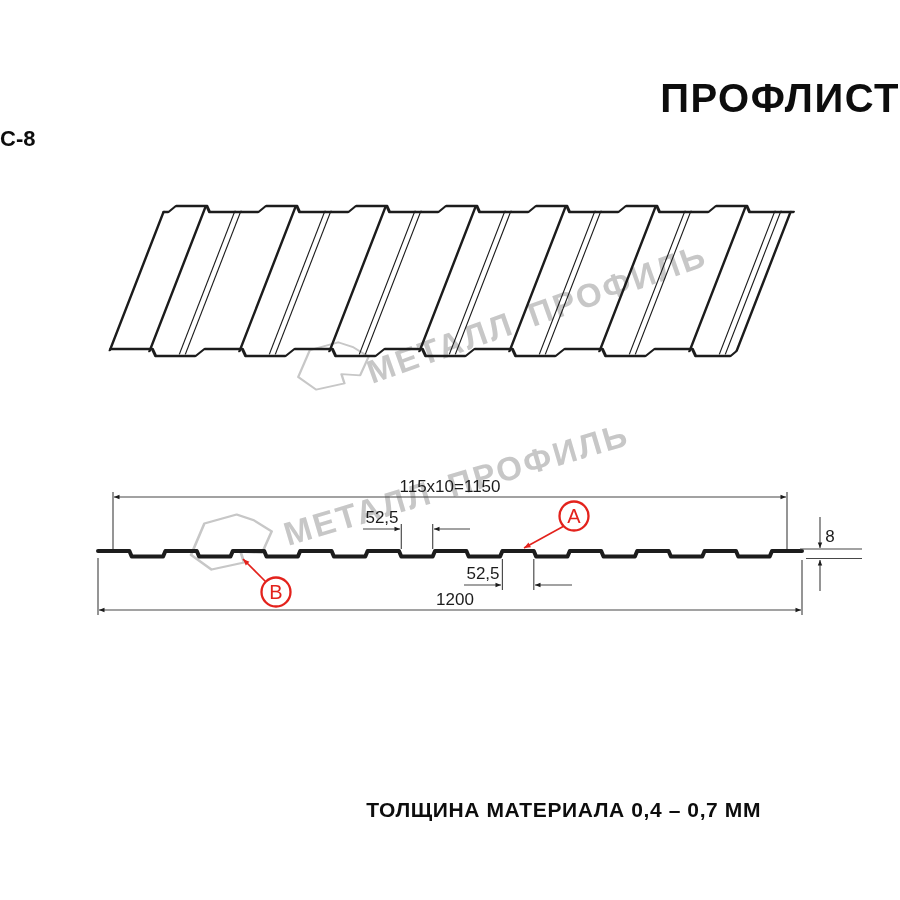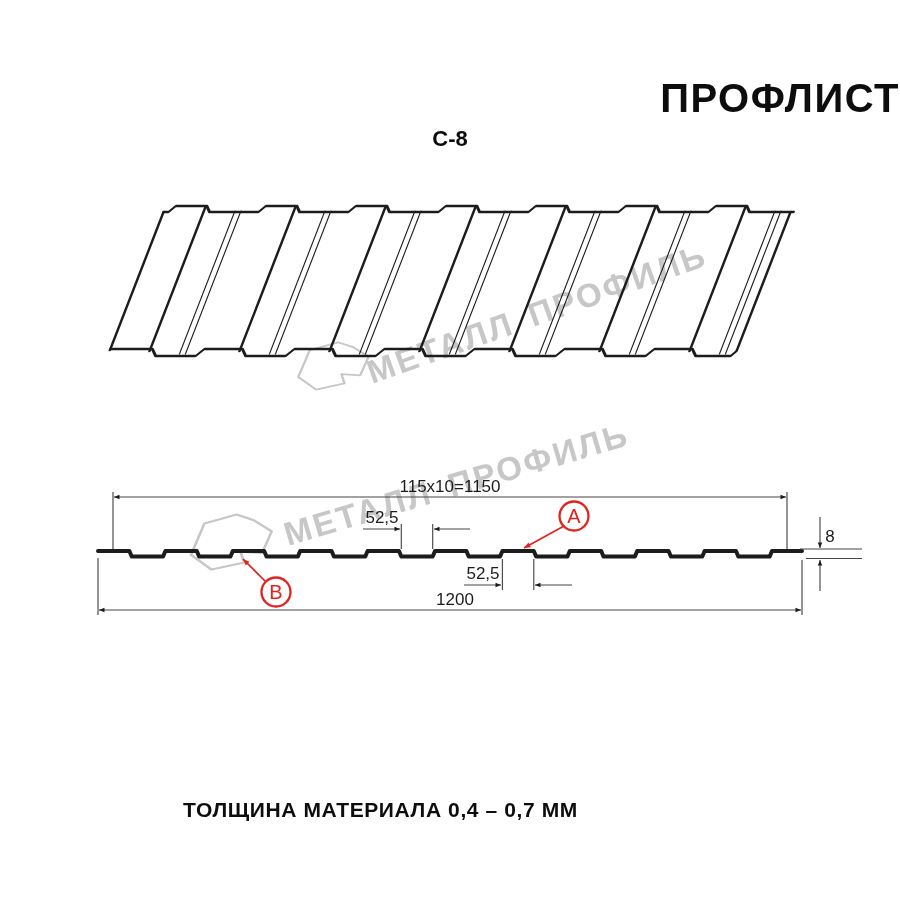--- a/index.html
+++ b/index.html
@@ -1,22 +1,22 @@
 <!DOCTYPE html>
 <html><head>
 <meta charset="utf-8">
 <style>
   html,body{margin:0;padding:0;background:#ffffff;}
   .page{position:relative;width:900px;height:900px;background:#ffffff;overflow:hidden;
         font-family:"Liberation Sans",sans-serif;color:#0d0d0d;}
   .title{position:absolute;left:0;top:76px;width:900px;text-align:right;
          font-size:40px;font-weight:800;letter-spacing:1.5px;color:#0d0d0d;}
-  .subtitle{position:absolute;left:0;top:126px;width:900px;text-align:center;
+  .subtitle{position:absolute;left:0;top:126px;width:900px;text-align:left;
          font-size:22px;font-weight:600;color:#0d0d0d;}
-  .footer-note{position:absolute;left:0;top:798px;width:761px;text-align:center;
+  .footer-note{position:absolute;left:0;top:798px;width:761px;text-align:right;
          font-size:21px;font-weight:600;letter-spacing:0.6px;color:#0d0d0d;}
   svg{position:absolute;left:0;top:0;}
   .art{stroke:#1c1c1c;fill:none;stroke-linejoin:round;stroke-linecap:round;}
   .dimln{stroke:#474747;stroke-width:1.15;fill:none;}
   .dimtxt{font-family:"Liberation Sans",sans-serif;font-size:17px;fill:#1c1c1c;text-anchor:middle;}
   .wm{fill:#c7c7c7;font-family:"Liberation Sans",sans-serif;font-weight:700;
       font-size:33px;letter-spacing:2.5px;word-spacing:6px;}
   .wmlogo{stroke:#c7c7c7;stroke-width:2.3;fill:none;stroke-linejoin:round;}
   .red{stroke:#e3221c;fill:none;}
   .redtxt{font-family:"Liberation Sans",sans-serif;font-size:20px;fill:#e3221c;

